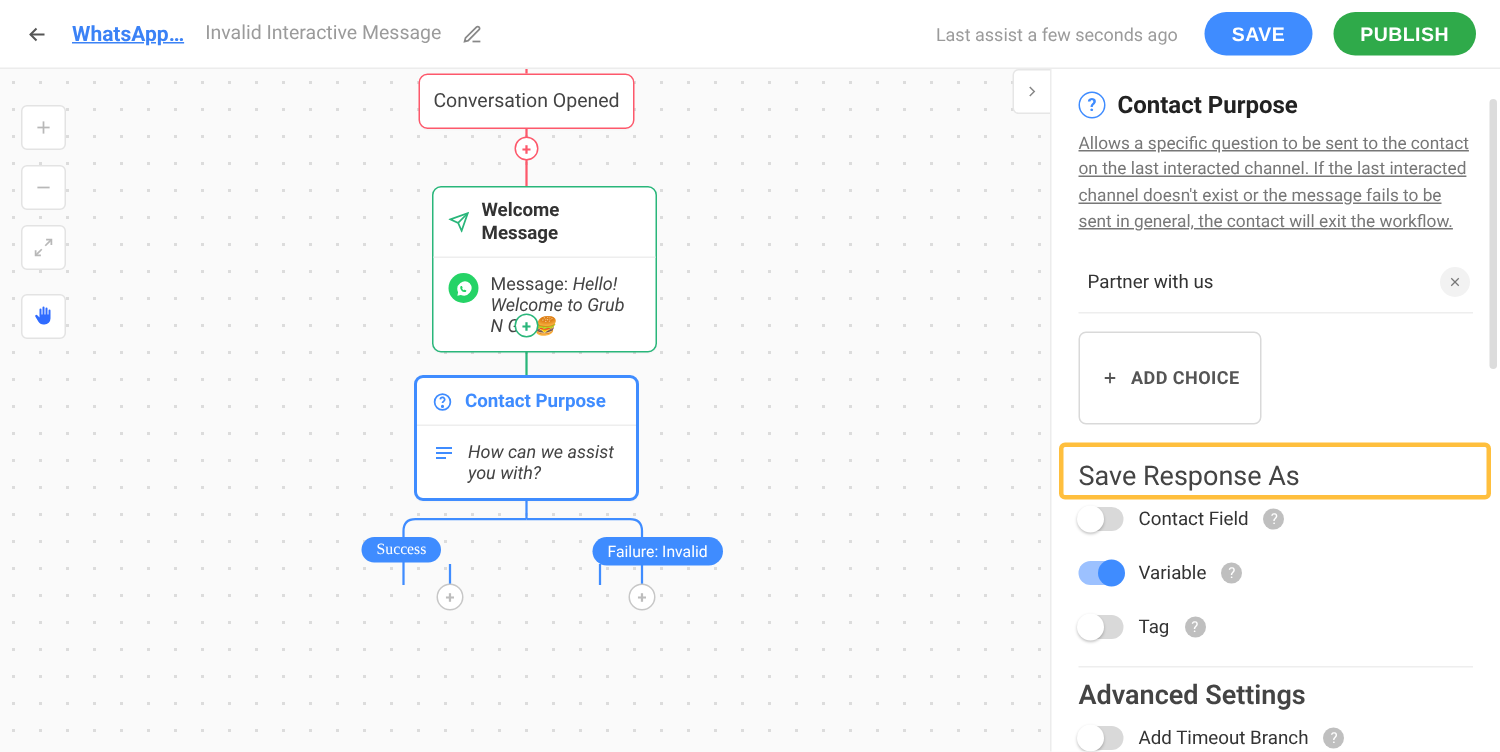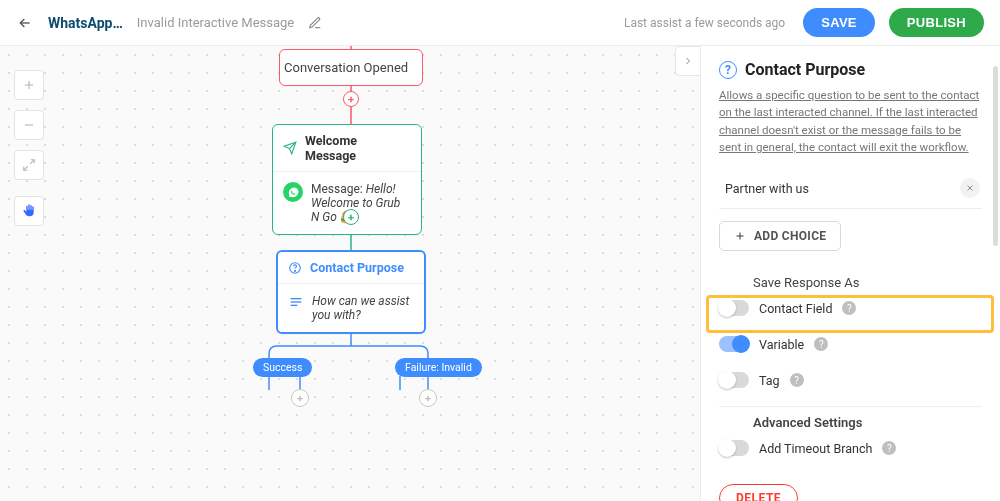--- a/index.html
+++ b/index.html
@@ -2,21 +2,21 @@
 <html><head>
 <meta charset="utf-8">
 <style>
   * { box-sizing: border-box; }
   html, body { margin:0; padding:0; font-family: -apple-system, BlinkMacSystemFont, "Segoe UI", Roboto, Helvetica, Arial, sans-serif; font-size:13px; color:#333; }
   body { width:1000px; height:501px; overflow:hidden; background:#fafafa; position:relative; }
 
   
   .topbar { position:absolute; top:0; left:0; right:0; height:46px; background:#fff; border-bottom:1px solid #ececec; display:flex; align-items:center; padding:0 16px; gap:14px; }
   .tb-back { width:18px; display:flex; align-items:center; justify-content:center; cursor:pointer; color:#555; }
-  .tb-title { font-weight:700; font-size:14px; color:#0c4a6e; max-width:85px; overflow:hidden; white-space:nowrap; text-overflow:ellipsis; }
+  .tb-title { font-weight:700; font-size:14px; color:#3b82f6; max-width:85px; overflow:hidden; white-space:nowrap; text-overflow:ellipsis;text-decoration:underline; }
   .tb-sub   { color:#9b9b9b; font-size:13px; }
   .tb-edit  { color:#888; cursor:pointer; }
   .tb-spacer{ flex:1; }
   .tb-updated{ color:#9b9b9b; font-size:12px; margin-right:4px;}
   .btn { border:none; border-radius:18px; padding:7px 18px; font-size:13px; font-weight:700; cursor:pointer; letter-spacing:.3px;}
   .btn-save { background:#3f8cff; color:#fff; }
   .btn-publish { background:#2faa4a; color:#fff; }
 
   
   .canvas { position:absolute; top:46px; left:0; width:700px; bottom:0;
@@ -28,21 +28,21 @@
   
   .toolstrip { position:absolute; top:24px; left:14px; width:30px; display:flex; flex-direction:column; gap:10px; }
   .tool { width:30px; height:30px; background:#fff; border:1px solid #e3e3e3; border-radius:4px; display:flex; align-items:center; justify-content:center; color:#b8b8b8; cursor:pointer; }
   .tool.hand { color:#2f6bff; margin-top:6px; }
 
   
   .canvas-collapse { position:absolute; top:0px; right:-1px; width:26px; height:30px; background:#fff; border:1px solid #e6e6e6; border-radius:4px 0 0 4px; display:flex; align-items:center; justify-content:center; color:#888; cursor:pointer;}
 
   
   .node { position:absolute; background:#fff; border-radius:6px; box-shadow:0 1px 0 rgba(0,0,0,.02); }
-  .node-start { border:1px solid #fd586b; padding:10px 4px; font-size:13px; color:#444; }
+  .node-start { border:1px solid #fd586b; padding:10px 4px; font-size:13px; color:#444; text-align:center;}
   .node-std   { border:1px solid #29b67a; width:150px;}
   .node-std .node-head { border-bottom:1px solid #eee; padding:8px 10px; font-weight:700; font-size:12.5px; display:flex; align-items:center; gap:8px;}
   .node-std .node-body { padding:10px; font-size:12px; display:flex; align-items:flex-start; gap:8px; }
   .node-body .msg-label { color:#444; }
   .node-body .msg-italic{ font-style:italic; color:#444;}
   .node-sel { border:2px solid #3f8cff; }
   .node-sel .node-head { color:#3f8cff; }
 
   .icon-circle { width:20px; height:20px; border-radius:50%; display:inline-flex; align-items:center; justify-content:center; flex:none;}
   .icon-circle.wa { background:#25d366; color:#fff; font-size:11px;}
@@ -61,23 +61,23 @@
 
   
   .panel { position:absolute; top:46px; right:0; bottom:0; width:300px; background:#fff; border-left:1px solid #ececec; padding:14px 18px 10px 18px; overflow:hidden; }
   .panel-title { display:flex; align-items:center; gap:8px; font-weight:700; font-size:16px; color:#222; }
   .panel-title .qmark { width:18px; height:18px; border-radius:50%; border:1.5px solid #3f8cff; color:#3f8cff; display:inline-flex; align-items:center; justify-content:center; font-size:12px; font-weight:700;}
   .panel-desc { margin-top:8px; color:#777; font-size:11.5px; line-height:1.5;text-decoration:underline; }
 
   .choice-row { margin-top:18px; display:flex; align-items:center; justify-content:space-between; border-bottom:1px solid #eee; padding:4px 2px 10px 6px; font-size:12.5px; color:#333;}
   .choice-x { width:20px; height:20px; border-radius:50%; background:#f2f2f2; color:#777; display:flex; align-items:center; justify-content:center; cursor:pointer; font-size:12px;}
 
-  .add-choice { margin-top:12px; display:inline-flex; align-items:center; gap:8px; border:1px solid #d9d9d9; border-radius:5px; padding:7px 14px; font-size:12px; font-weight:700; color:#555; cursor:pointer; letter-spacing:.3px;}
-
-  .section-label { margin-top:24px; font-size:13px; color:#444;margin-left:34px; }
+  .add-choice { margin-top:12px; display:inline-flex; align-items:center; gap:8px; border:1px solid #d9d9d9; border-radius:5px; padding:23px 14px; font-size:12px; font-weight:700; color:#555; cursor:pointer; letter-spacing:.3px;}
+
+  .section-label { margin-top:24px; font-size:18px; color:#444; }
 
   .toggle-row { display:flex; align-items:center; gap:10px; padding:10px 0; font-size:12.5px; color:#333; }
   .toggle { position:relative; width:30px; height:16px; border-radius:10px; background:#d9d9d9; cursor:pointer; flex:none;}
   .toggle::after{ content:""; position:absolute; top:-1px; left:-1px; width:18px; height:18px; background:#fff; border-radius:50%; box-shadow:0 1px 2px rgba(0,0,0,.25); transition:.15s;}
   .toggle.on { background:#9cc1ff; }
   .toggle.on::after{ left:13px; background:#3f8cff; box-shadow:none;}
   .help-dot { width:14px; height:14px; border-radius:50%; background:#bfbfbf; color:#fff; font-size:10px; display:inline-flex; align-items:center; justify-content:center; }
 
   .var-input { flex:1; border:none; border-bottom:1.5px solid #3f8cff; font-size:12.5px; padding:2px 2px; outline:none; color:#333; background:transparent; min-width:0;}
   .highlight-box { position:absolute; border:3px solid #ffbf3d; border-radius:4px; pointer-events:none; }
@@ -160,21 +160,21 @@
     <path d="M351 300 H420 Q428 300 428 308 V344" stroke="#3f8cff" stroke-width="1.5" fill="none"></path>
     <line x1="300" y1="330" x2="300" y2="344" stroke="#3f8cff" stroke-width="1.5"></line>
     <line x1="400" y1="330" x2="400" y2="344" stroke="#3f8cff" stroke-width="1.5"></line>
   </svg>
 
   <div class="node node-start" style="left:279px; top:3px; width:144px;">
     <span>Conversation Opened</span>
   </div>
   <div class="plusknob red" style="left:343px; top:45px;">+</div>
 
-  <div class="node node-std" style="left:272px; top:78px;">
+  <div class="node node-std" style="left:288px; top:78px;">
     <div class="node-head">
       <span class="icon-send">
         <svg width="14" height="14" viewBox="0 0 24 24" fill="none" stroke="currentColor" stroke-width="2">
             <path d="M22 2L11 13"></path>
             <path d="M22 2l-7 20-4-9-9-4 20-7z"></path>
           </svg>
       </span>
       <span>Welcome Message</span>
     </div>
     <div class="node-body">
@@ -207,21 +207,21 @@
         <svg width="16" height="16" viewBox="0 0 24 24" fill="none" stroke="currentColor" stroke-width="2">
             <line x1="4" y1="7" x2="20" y2="7"></line>
             <line x1="4" y1="12" x2="20" y2="12"></line>
             <line x1="4" y1="17" x2="14" y2="17"></line>
           </svg>
       </span>
       <span class="msg-italic">How can we assist you with?</span>
     </div>
   </div>
 
-  <div class="pill" style="left:253px; top:312px;">Success</div>
+  <div class="pill" style="left:241px; top:312px;font-family:Liberation Serif, serif;">Success</div>
   <div class="pill" style="left:395px; top:312px;">Failure: Invalid</div>
 
   <div class="plusknob gray" style="left:291px; top:343px;">+</div>
   <div class="plusknob gray" style="left:419px; top:343px;">+</div>
 
 </div>
 
 <div class="panel">
   <div class="panel-scroll"></div>
 

